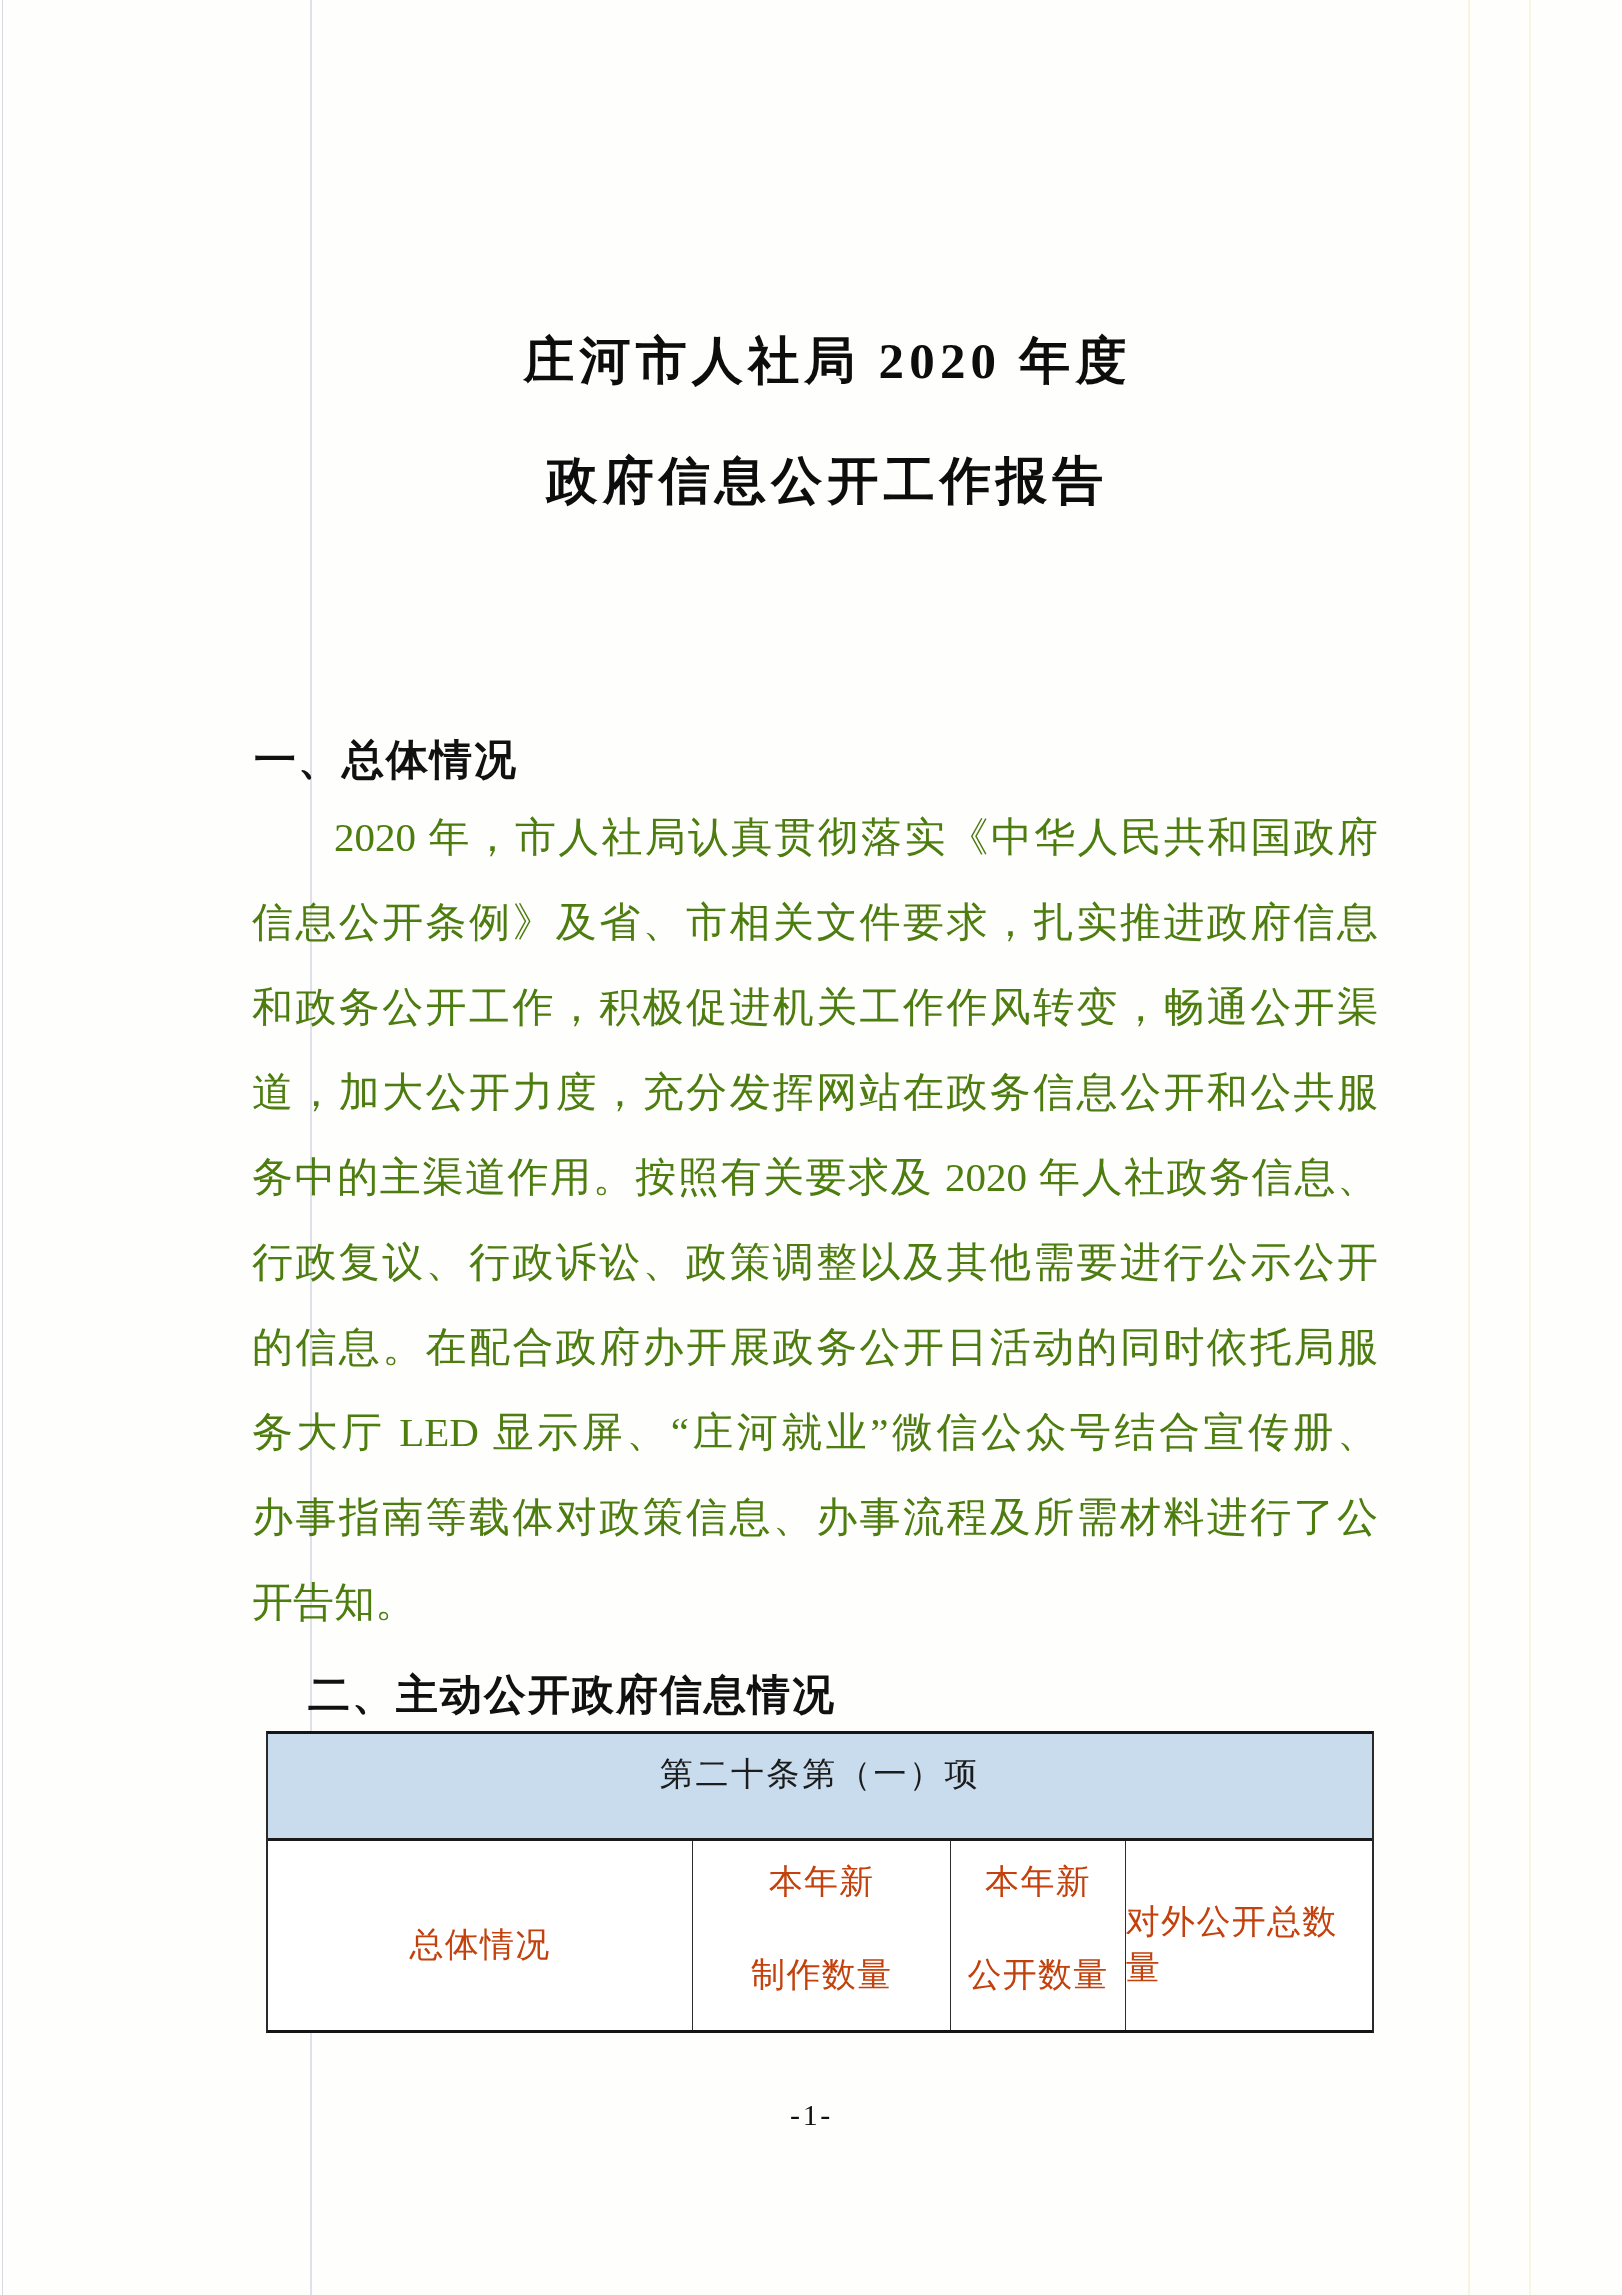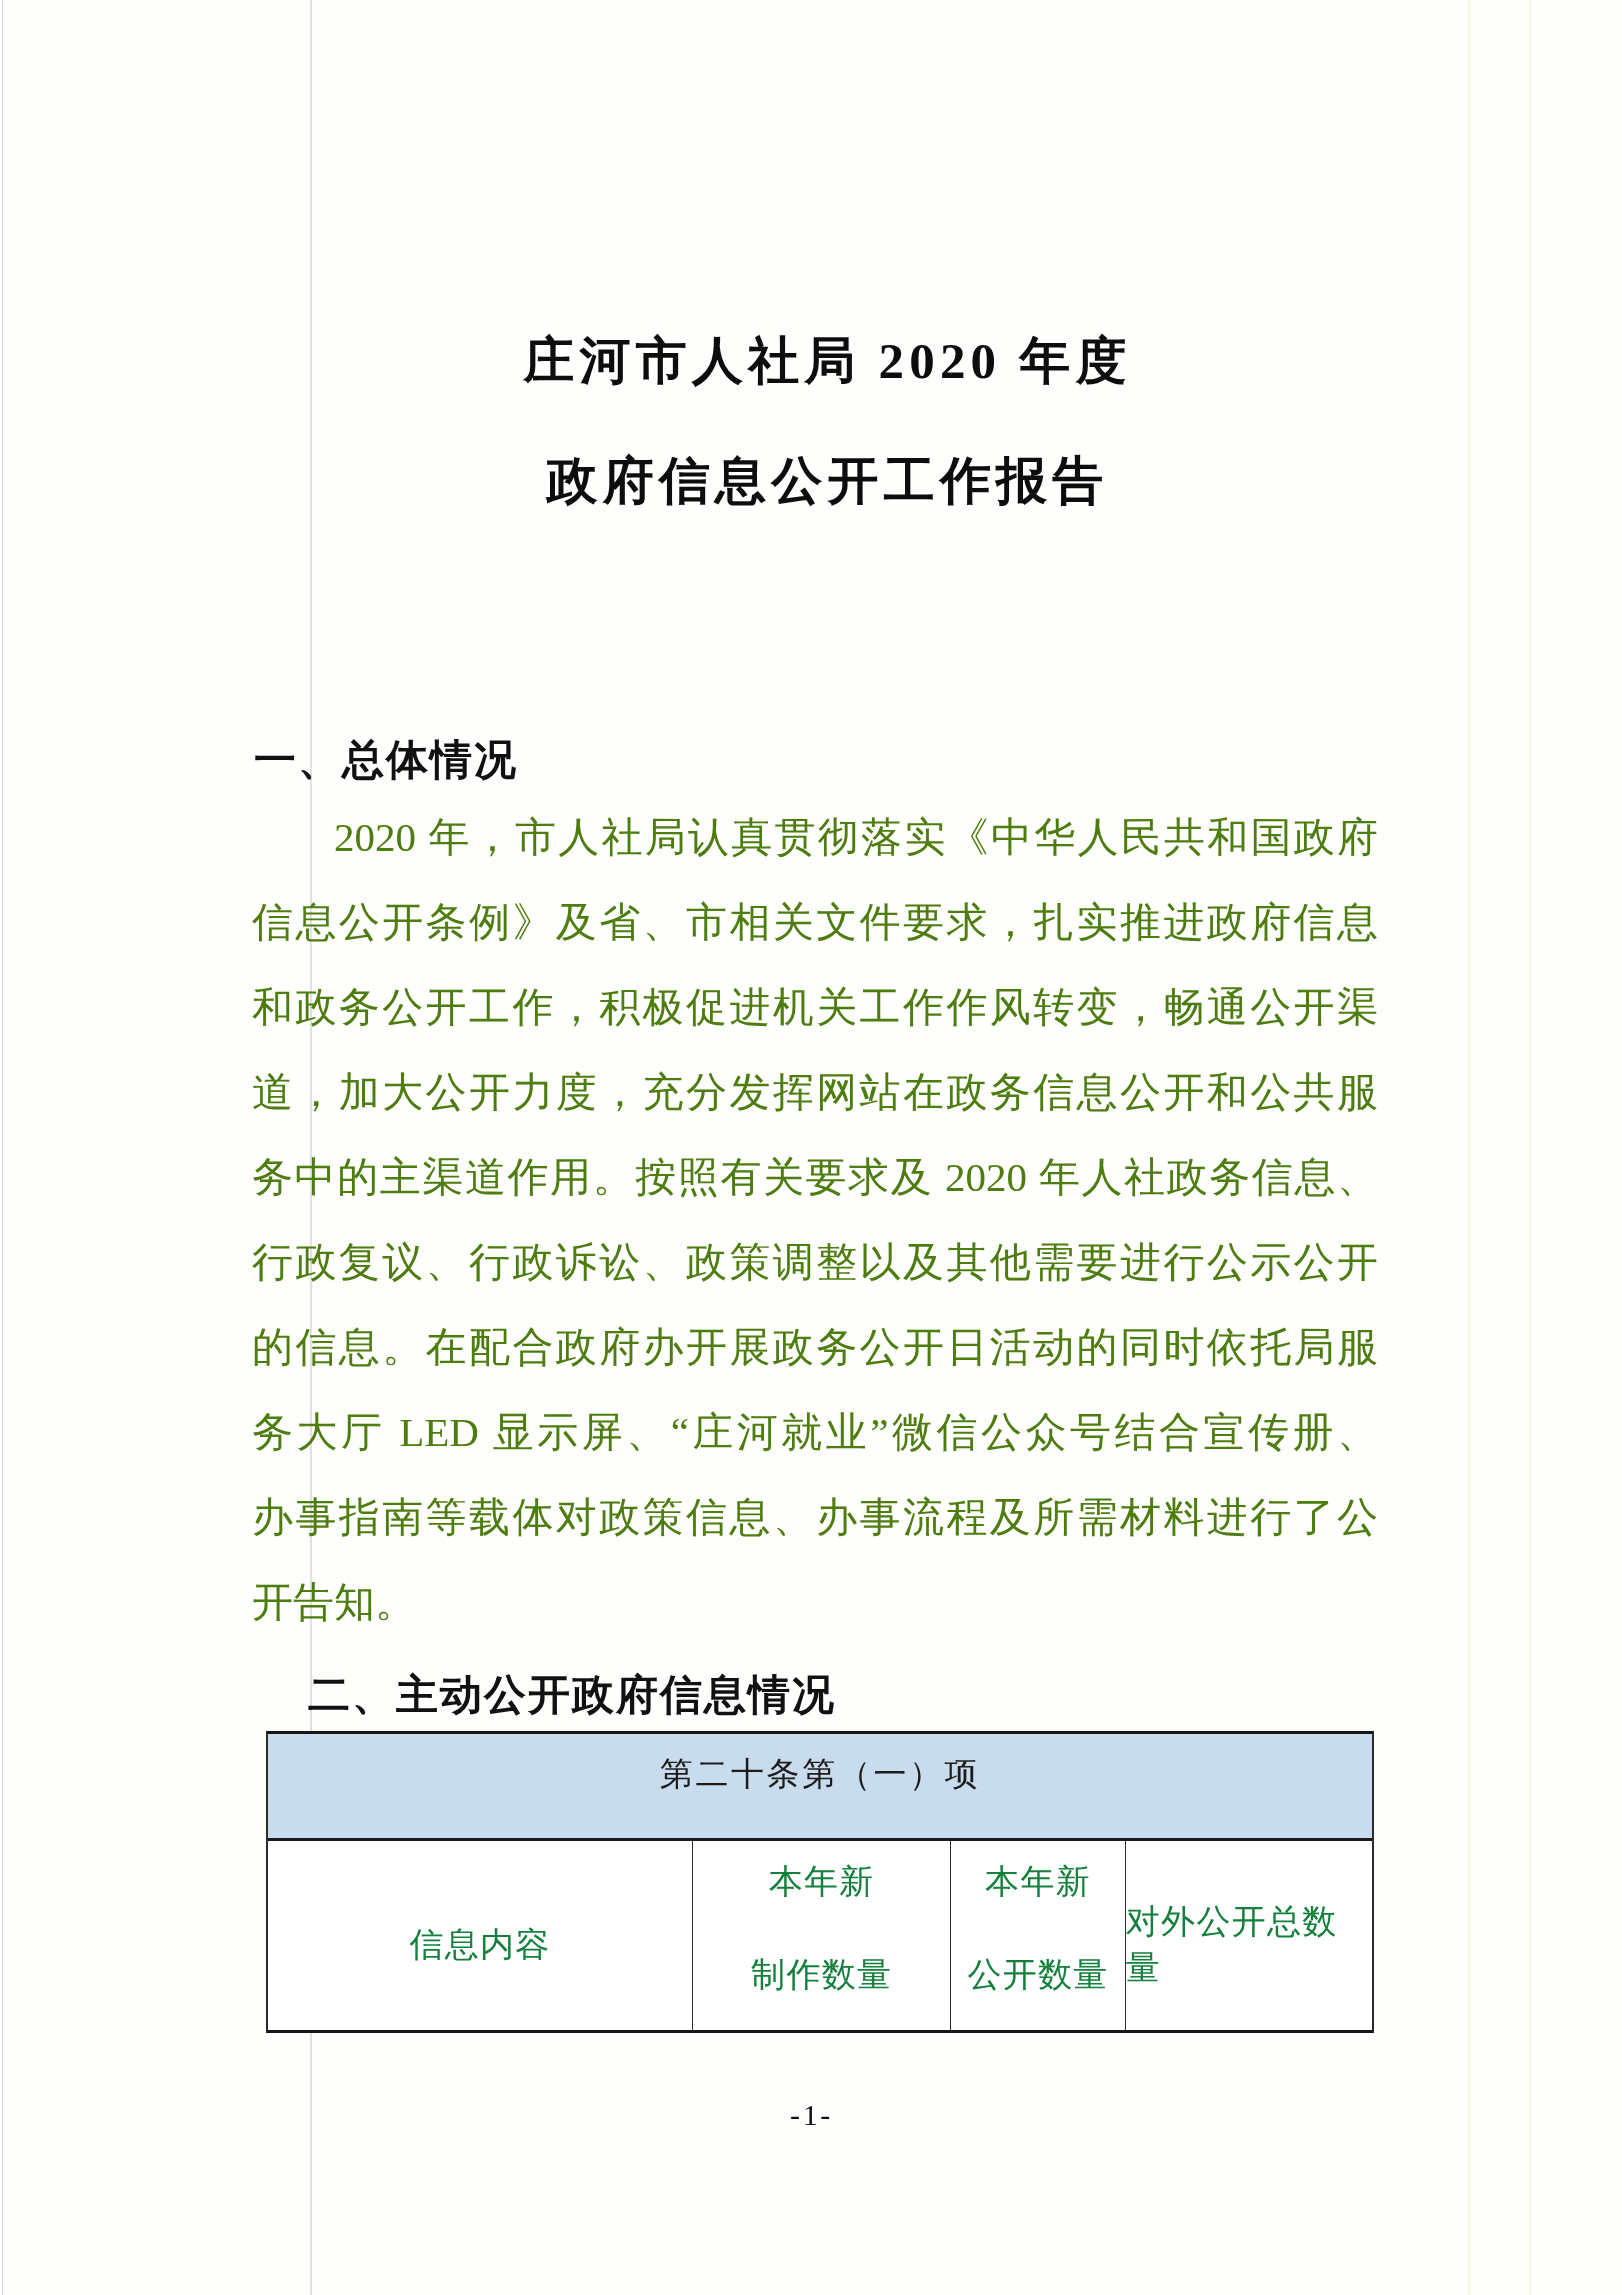--- a/index.html
+++ b/index.html
@@ -77,21 +77,21 @@
     background:#c9dcee;
     border-bottom:3.3px solid #1a1a1a;
     display:flex; align-items:center; justify-content:center;
     font-size:33px; letter-spacing:2.6px; color:#1c1c1c;
   }
   .tbl-header .hdr-label { padding-bottom:23.6px; }
   .tbl-row { display:flex; height:189px; }
   .tbl-cell {
     position:relative;
     display:flex; flex-direction:column; align-items:center;
-    font-size:34px; color:#15803d; letter-spacing:1.3px;
+    font-size:34px; color:#c2410c; letter-spacing:1.3px;
   }
   .tbl-cell.c1 { flex:0 0 38.5%; border-right:1.3px solid #2d2d2d; justify-content:center; }
   .tbl-cell.c2 { flex:0 0 23.4%; border-right:1.3px solid #2d2d2d; }
   .tbl-cell.c3 { flex:0 0 15.8%; border-right:1.3px solid #2d2d2d; }
   .tbl-cell.c4 { flex:1; justify-content:center; }
   .tbl-cell .top-label    { margin-top:18.3px; }
   .tbl-cell .bottom-label { margin-top:47px; }
   .tbl-cell.c1 .solo-label,
   .tbl-cell.c4 .solo-label { transform:translateY(9.2px); }
 
@@ -130,21 +130,21 @@
   </div>
 
   <div class="sec-heading h2">二、主动公开政府信息情况</div>
 
   <div class="info-table">
     <div class="tbl-header">
       <span class="hdr-label">第二十条第（一）项</span>
     </div>
     <div class="tbl-row">
       <div class="tbl-cell c1">
-        <span class="solo-label">信息内容</span>
+        <span class="solo-label">总体情况</span>
       </div>
       <div class="tbl-cell c2">
         <span class="top-label">本年新</span>
         <span class="bottom-label">制作数量</span>
       </div>
       <div class="tbl-cell c3">
         <span class="top-label">本年新</span>
         <span class="bottom-label">公开数量</span>
       </div>
       <div class="tbl-cell c4">

